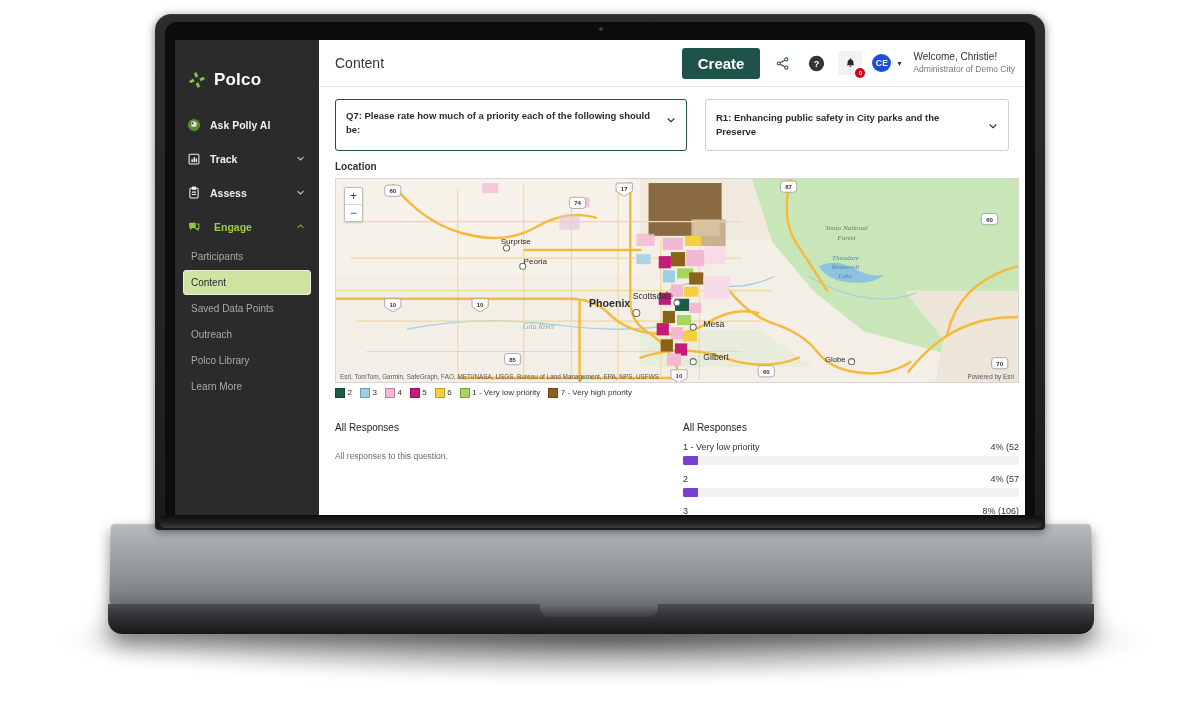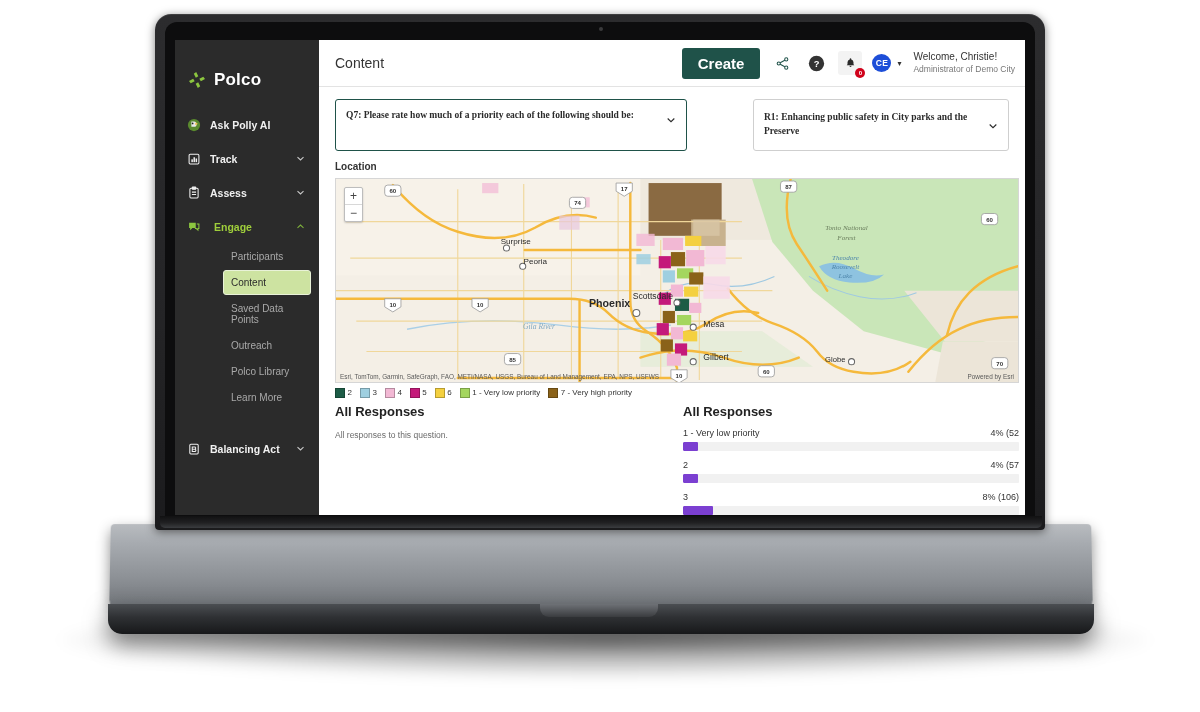--- a/index.html
+++ b/index.html
@@ -74,21 +74,21 @@
   .nav{padding:0 0 4px 0;}
   .nav-item{
     display:flex;align-items:center;gap:9px;
     padding:10px 10px 10px 12px;font-size:10.5px;font-weight:700;color:#f1f1f1;
     cursor:pointer;position:relative;
   }
   .nav-item .chev{margin-left:auto;margin-right:4px;opacity:.85;}
   .nav-ico{width:14px;height:14px;flex:0 0 14px;display:block;}
   .nav-item.active-group{color:#9fce3b;gap:13px;}
 
-  .subnav{display:flex;flex-direction:column;padding:0 8px 6px 8px;gap:1px;margin-left:40px;}
+  .subnav{display:flex;flex-direction:column;padding:0 8px 6px 8px;gap:1px;}
   .sub-item{
     font-size:10px;color:#a9a9a9;padding:7px 8px;border-radius:3px;cursor:pointer;
   }
   .sub-item.active{
     background:#cde3a1;color:#2b2b2b;border:1px solid #e9f2d8;
     padding:6px 7px;font-weight:400;
   }
 
   .main{flex:1;display:flex;flex-direction:column;min-width:0;background:#fff;}
 
@@ -110,27 +110,27 @@
   }
   .avatar{
     width:19px;height:18px;border-radius:50%;background:#1d4ed8;color:#fff;
     font-size:8.5px;font-weight:700;display:flex;align-items:center;justify-content:center;
     letter-spacing:.2px;
   }
   .who{line-height:1.25;margin-left:2px;}
   .who .w1{font-size:10px;color:#333;}
   .who .w2{font-size:8.5px;color:#777;}
 
-  .filters{display:flex;gap:18px;padding:12px 16px 0 16px;font-family:Liberation Serif, serif;}
+  .filters{display:flex;gap:18px;padding:12px 16px 0 16px;}
   .sel{
     border:1px solid #1f5249;border-radius:3px;background:#fff;
     display:flex;align-items:flex-start;gap:8px;padding:9px 10px;cursor:pointer;
   }
   .sel.q{flex:0 0 330px;min-height:20px;}
-  .sel.r{flex:1;align-items:center;border-color:#cfcfcf;padding:11px 10px;margin-left:48px;}
+  .sel.r{flex:1;align-items:center;border-color:#cfcfcf;padding:11px 10px;}
   .sel-text{font-size:9.5px;font-weight:700;color:#2b2b2b;line-height:1.45;flex:1;}
   .sel .chev{flex:0 0 10px;margin-top:2px;}
 
   .content{padding:10px 6px 0 16px;flex:1;min-height:0;}
   .sec-label{font-size:10px;font-weight:700;color:#333;margin-bottom:6px;}
 
   
   .map{
     position:relative;height:203px;border:1px solid #d6d6d6;overflow:hidden;
     background:#f2ece2;
@@ -155,22 +155,22 @@
   }
 
   .legend{display:flex;align-items:center;gap:8px;padding:5px 0 4px 0;flex-wrap:nowrap;}
   .leg{display:flex;align-items:center;gap:2.5px;font-size:8px;color:#333;white-space:nowrap;}
   .sw{width:8px;height:8px;border:1px solid rgba(0,0,0,.25);display:block;}
 
   
   .cols{display:flex;gap:18px;padding-top:2px;}
   .col-l{flex:0 0 330px;}
   .col-r{flex:1;min-width:0;}
-  .blk-title{font-size:13px;font-weight:700;color:#222;}
-  .blk-sub{font-size:8.5px;color:#6b6b6b;margin-top:11px;}
+  .blk-title{font-size:10px;font-weight:400;color:#222;margin-top:18px;}
+  .blk-sub{font-size:8.5px;color:#6b6b6b;margin-top:18px;}
 
   .bar-row{margin-top:9px;}
   .bar-head{display:flex;justify-content:space-between;align-items:baseline;gap:10px;}
   .bar-label{font-size:9px;color:#333;}
   .bar-value{font-size:9px;color:#333;white-space:nowrap;}
   .bar-track{height:9px;background:#f1f1f1;border-radius:1px;margin-top:4px;overflow:hidden;}
   .bar-fill{height:100%;background:#7b3fd1;border-radius:1px;}
 </style>
 </head>
 <body>
@@ -276,34 +276,20 @@
             <div class="sub-item">Participants</div>
             <div class="sub-item active">Content</div>
             <div class="sub-item">Saved Data Points</div>
             <div class="sub-item">Outreach</div>
             <div class="sub-item">Polco Library</div>
             <div class="sub-item">Learn More</div>
           </div>
 
           <div style="height:16px"></div>
 
-          <div class="nav-item">
-            <span class="nav-ico">
-              <svg viewBox="0 0 16 16" width="14" height="14" fill="none" stroke="#f1f1f1" stroke-width="1.2">
-                <rect x="3.2" y="2.6" width="9.6" height="11" rx="1.2"></rect>
-                <path d="M6 5.6h3.2a1.5 1.5 0 0 1 0 2.6H6zM6 8.2h3.4a1.5 1.5 0 0 1 0 2.6H6z"></path>
-              </svg>
-            </span>
-            <span>Balancing Act</span>
-            <span class="chev">
-              <svg viewBox="0 0 12 12" width="9" height="9">
-                  <path d="M2 4.2 L6 8 L10 4.2" fill="none" stroke="#e6e6e6" stroke-width="1.4"></path>
-                </svg>
-            </span>
-          </div>
 
 
         </div>
       </div>
 
       <div class="main">
 
         <div class="topbar">
           <div class="page-title">Content</div>
 

